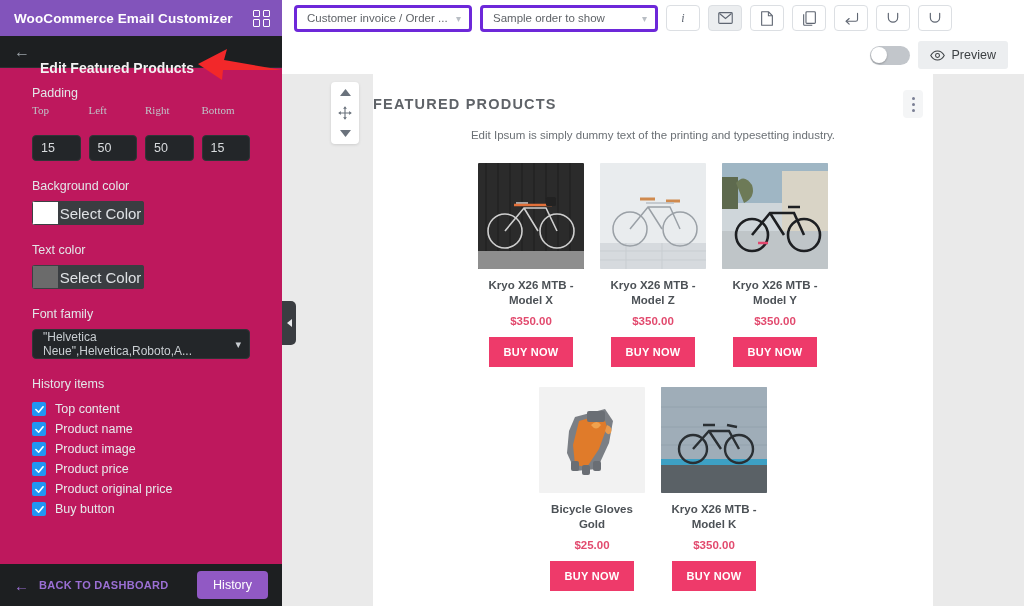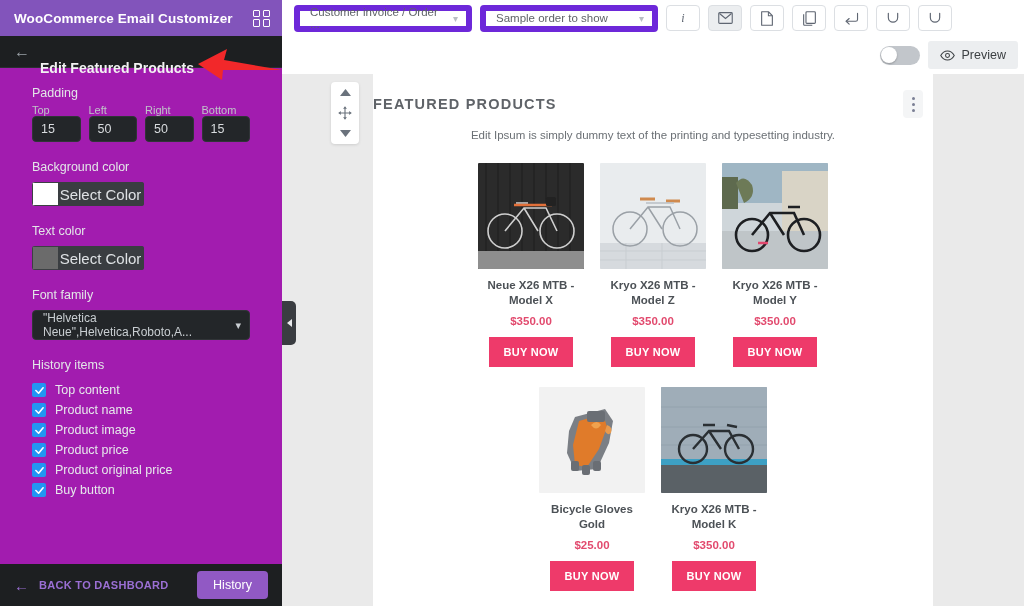--- a/index.html
+++ b/index.html
@@ -7,21 +7,21 @@
     width: 1024px; height: 606px;
     overflow: hidden;
     background: #ffffff;
     font-family: "Liberation Sans", sans-serif;
   }
   #app { position: relative; width: 1024px; height: 606px; display: flex; }
 
   
   #sidebar {
     width: 282px; height: 606px;
-    background: #a21caf;
+    background: #be185d;
     position: relative;
     flex: 0 0 282px;
     color: #e8e8e8;
   }
   .sb-brandbar {
     height: 36px; background: #8254bb;
     display: flex; align-items: center; justify-content: space-between;
     padding: 0 12px 0 14px;
   }
   .sb-brand-title {
@@ -37,21 +37,21 @@
     border-bottom: 1px solid #2b2e31;
   }
   .back-arrow { color: #9aa0a6; font-size: 16px; line-height: 1; }
   .sb-head-title { font-size: 14px; font-weight: bold; color: #f2f2f2; margin-top: 33px; }
 
   .sb-body { padding: 0 32px; }
   .sb-label { font-size: 12.5px; color: #e3e6e8; margin-top: 18px; margin-bottom: 8px; }
   .sb-label.tight { margin-bottom: 4px; }
 
   .pad-grid { display: grid; grid-template-columns: repeat(4, 1fr); gap: 8px; }
-  .pad-col-head { font-size: 11px; color: #bfc4c8; margin-bottom: 0; }
+  .pad-col-head { font-size: 11px; color: #bfc4c8; margin-bottom: 19px; font-family: Liberation Serif, serif; }
   .pad-input {
     background: #232629; border: 1px solid #303437; border-radius: 4px;
     height: 26px; width: 100%; color: #d8dbde; font-size: 12.5px;
     padding: 0 8px; font-family: "Liberation Sans", sans-serif;
   }
 
   .color-row {
     display: flex; align-items: stretch; height: 24px; width: 112px;
     border-radius: 3px; overflow: hidden;
   }
@@ -109,39 +109,39 @@
   .red-arrow { position: absolute; left: 178px; top: 36px; z-index: 40; pointer-events: none; }
 
   
   #right { flex: 1; height: 606px; position: relative; background: #ffffff; }
 
   .topbar {
     height: 36px; background: #ffffff; display: flex; align-items: center;
     gap: 8px; padding: 0 10px 0 12px;
   }
   .tb-select {
-    height: 27px; border: 6px solid #6d28d9; border-radius: 4px;
+    height: 27px; border: 3px solid #6d28d9; border-radius: 4px;
     background: #ffffff; display: flex; align-items: center;
     justify-content: space-between; padding: 0 8px 0 10px;
     font-size: 11.5px; color: #5f6368; cursor: pointer;
   }
   .tb-select.w1 { width: 178px; }
   .tb-select.w2 { width: 178px; }
   .tb-select .cv { font-size: 10px; color: #b9bec4; margin-left: 6px; }
   .tb-btn {
     width: 34px; height: 26px; border: 1px solid #dcdfe3; border-radius: 4px;
     background: #ffffff; display: flex; align-items: center; justify-content: center;
     cursor: pointer; color: #5f6672;
   }
   .tb-btn.active { background: #eceef0; }
   .tb-btn .ital { font-size: 12px; font-style: italic; font-family: "Liberation Serif", serif; }
 
   .topbar2 {
     height: 38px; background: #ffffff; display: flex; align-items: center;
-    justify-content: flex-end; gap: 8px; padding: 0 6px 0 0;
+    justify-content: flex-end; gap: 8px; padding: 0 16px 0 0;
   }
   .toggle {
     width: 40px; height: 19px; border-radius: 10px; background: #c2c6cb;
     position: relative; cursor: pointer;
   }
   .toggle .knob {
     position: absolute; left: 1.5px; top: 1.5px; width: 16px; height: 16px;
     border-radius: 50%; background: #ffffff; box-shadow: 0 1px 2px rgba(0,0,0,.25);
   }
   .preview-btn {
@@ -442,21 +442,21 @@
                 <rect y="88" width="106" height="18" fill="#8e8e8e"></rect>
                 <g stroke="#cfcfcf" stroke-width="1.6" fill="none">
                   <circle cx="27" cy="68" r="17"></circle>
                     <circle cx="79" cy="68" r="17"></circle>
                   <path d="M27 68 L46 45 L68 45 L79 68 M46 45 L60 68 M38 40 L50 40"></path>
                 </g>
                 <path d="M36 42 L74 42" stroke="#e2703a" stroke-width="2.4"></path>
                 <rect x="68" y="34" width="10" height="9" fill="#222" rx="1.5"></rect>
               </svg>
             </div>
-            <div class="prod-name">Neue X26 MTB - Model X</div>
+            <div class="prod-name">Kryo X26 MTB - Model X</div>
             <div class="prod-price">$350.00</div>
             <button class="buy-btn">BUY NOW</button>
           </div>
 
           <div class="prod">
             <div class="prod-img">
               <svg width="106" height="106" viewBox="0 0 106 106">
                 <rect width="106" height="106" fill="#e9ecee"></rect>
                 <rect y="80" width="106" height="26" fill="#d6dade"></rect>
                 <g stroke="#c8cdd1" stroke-width="1">

